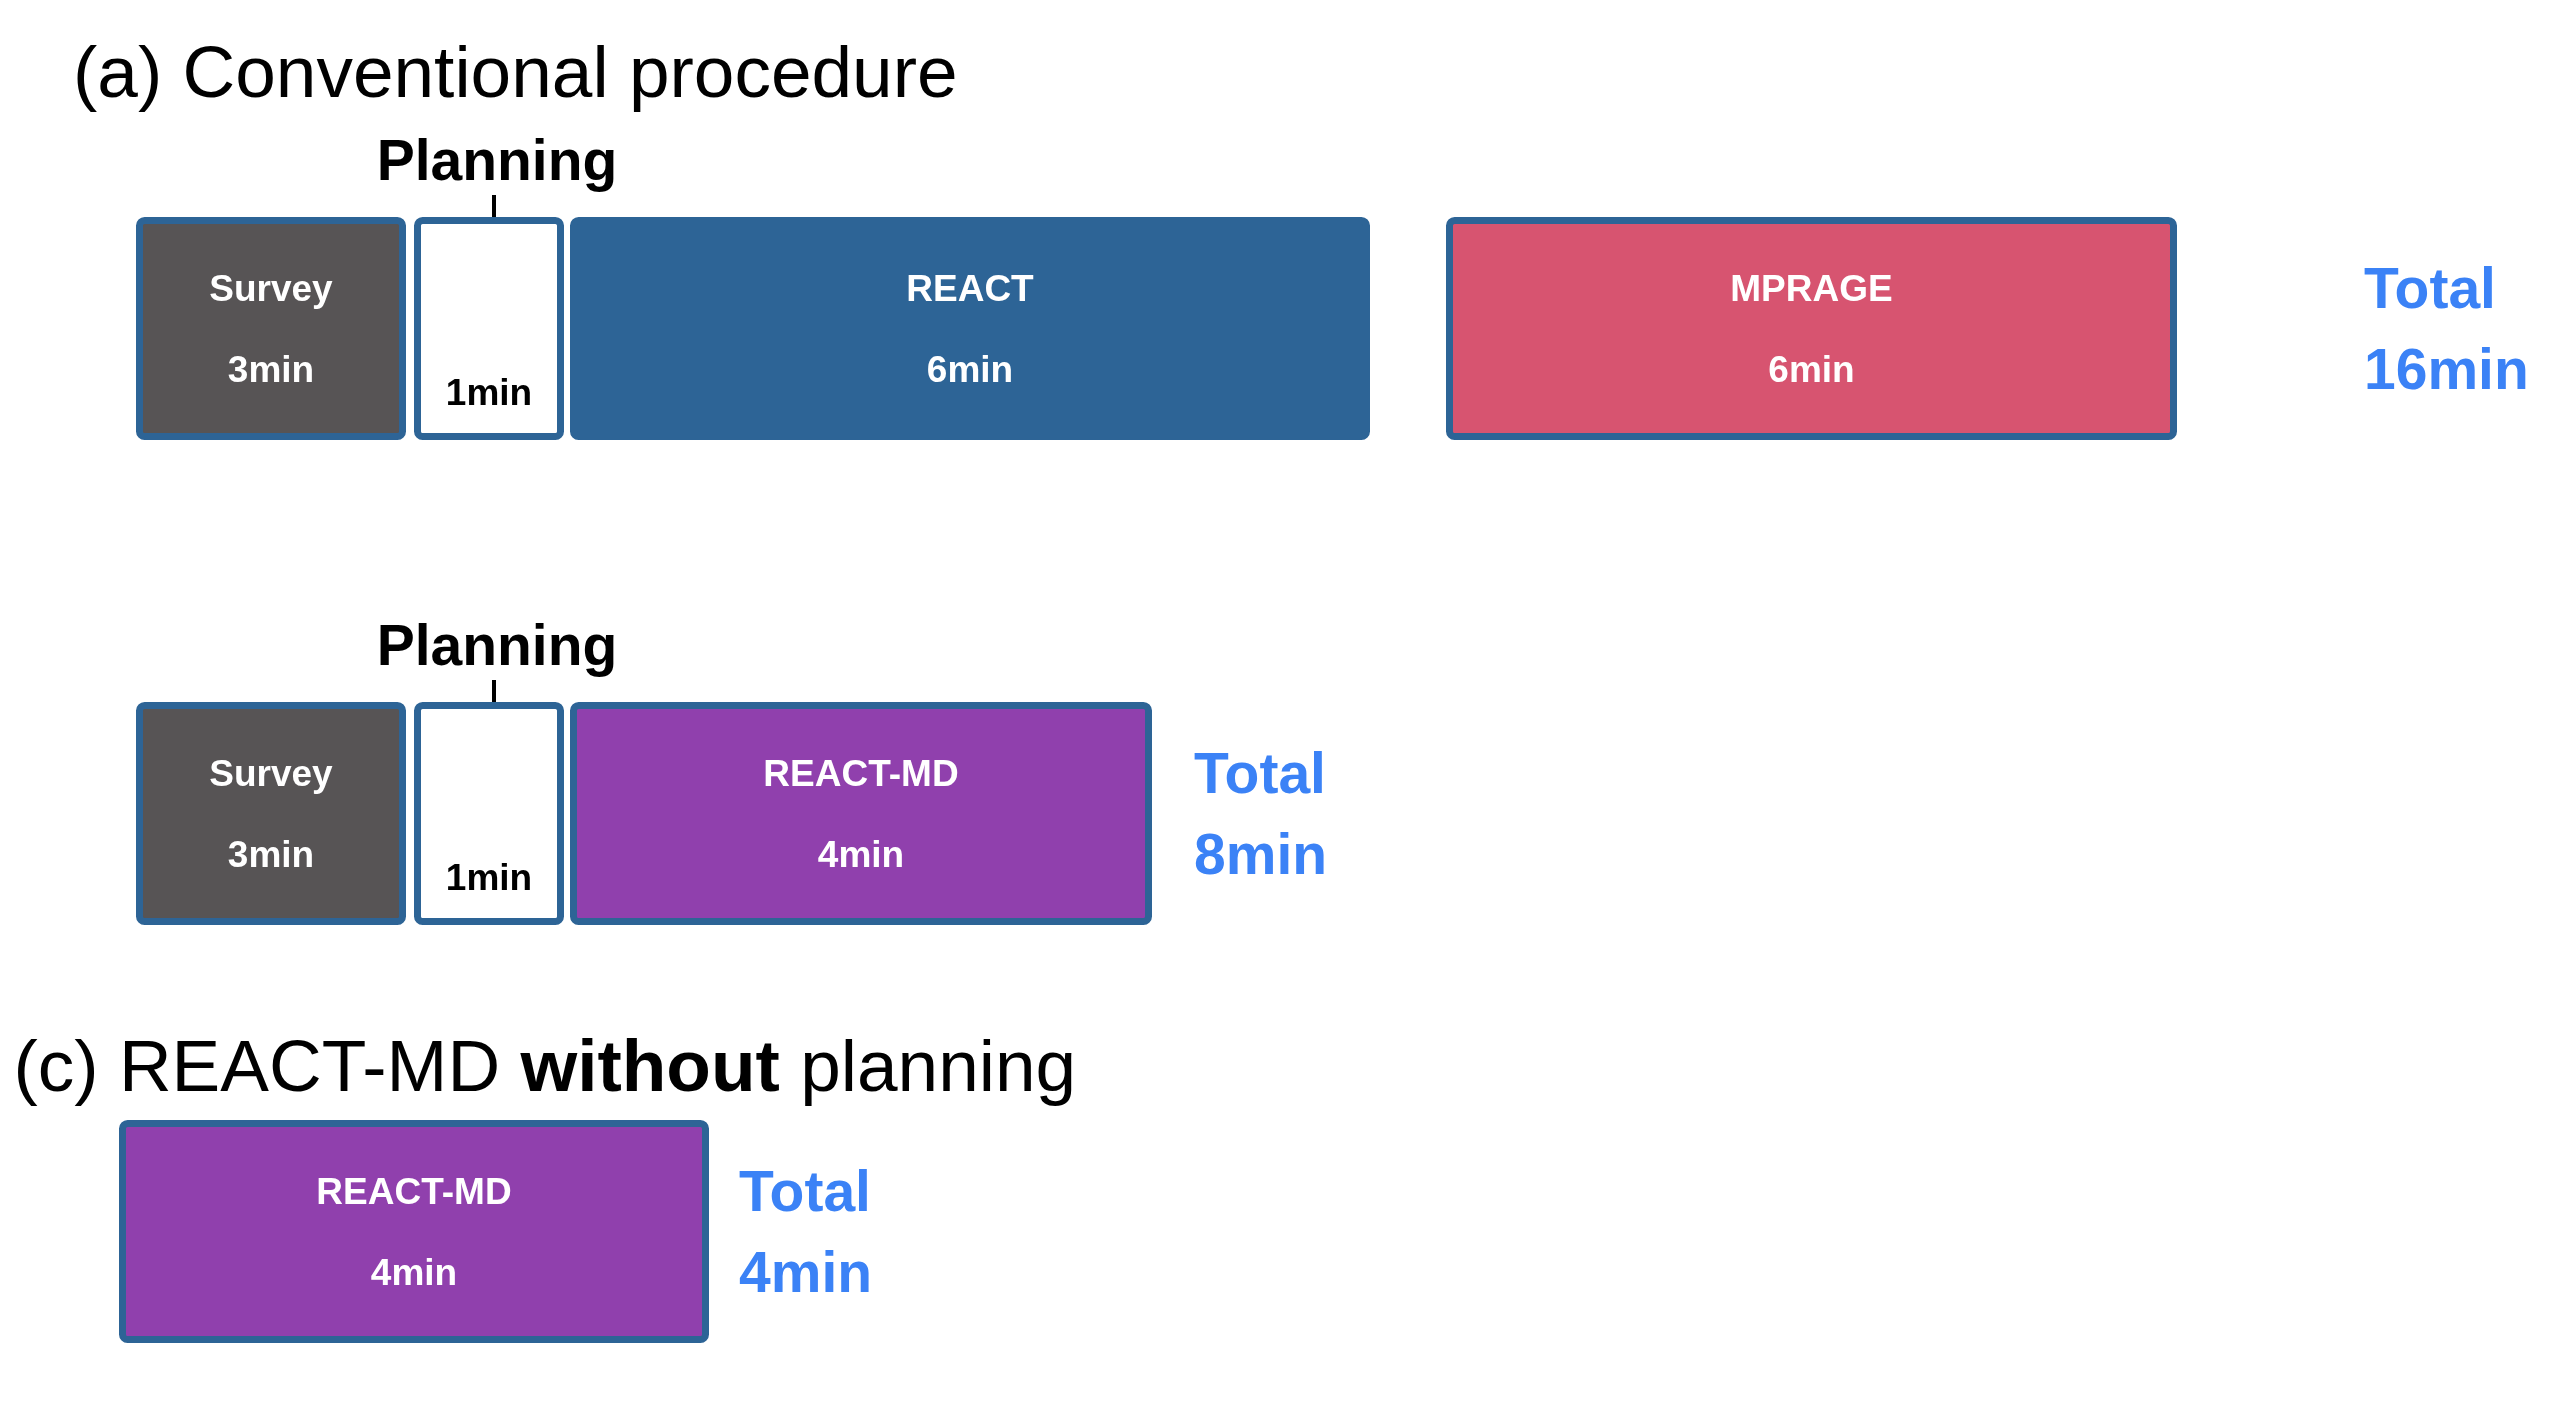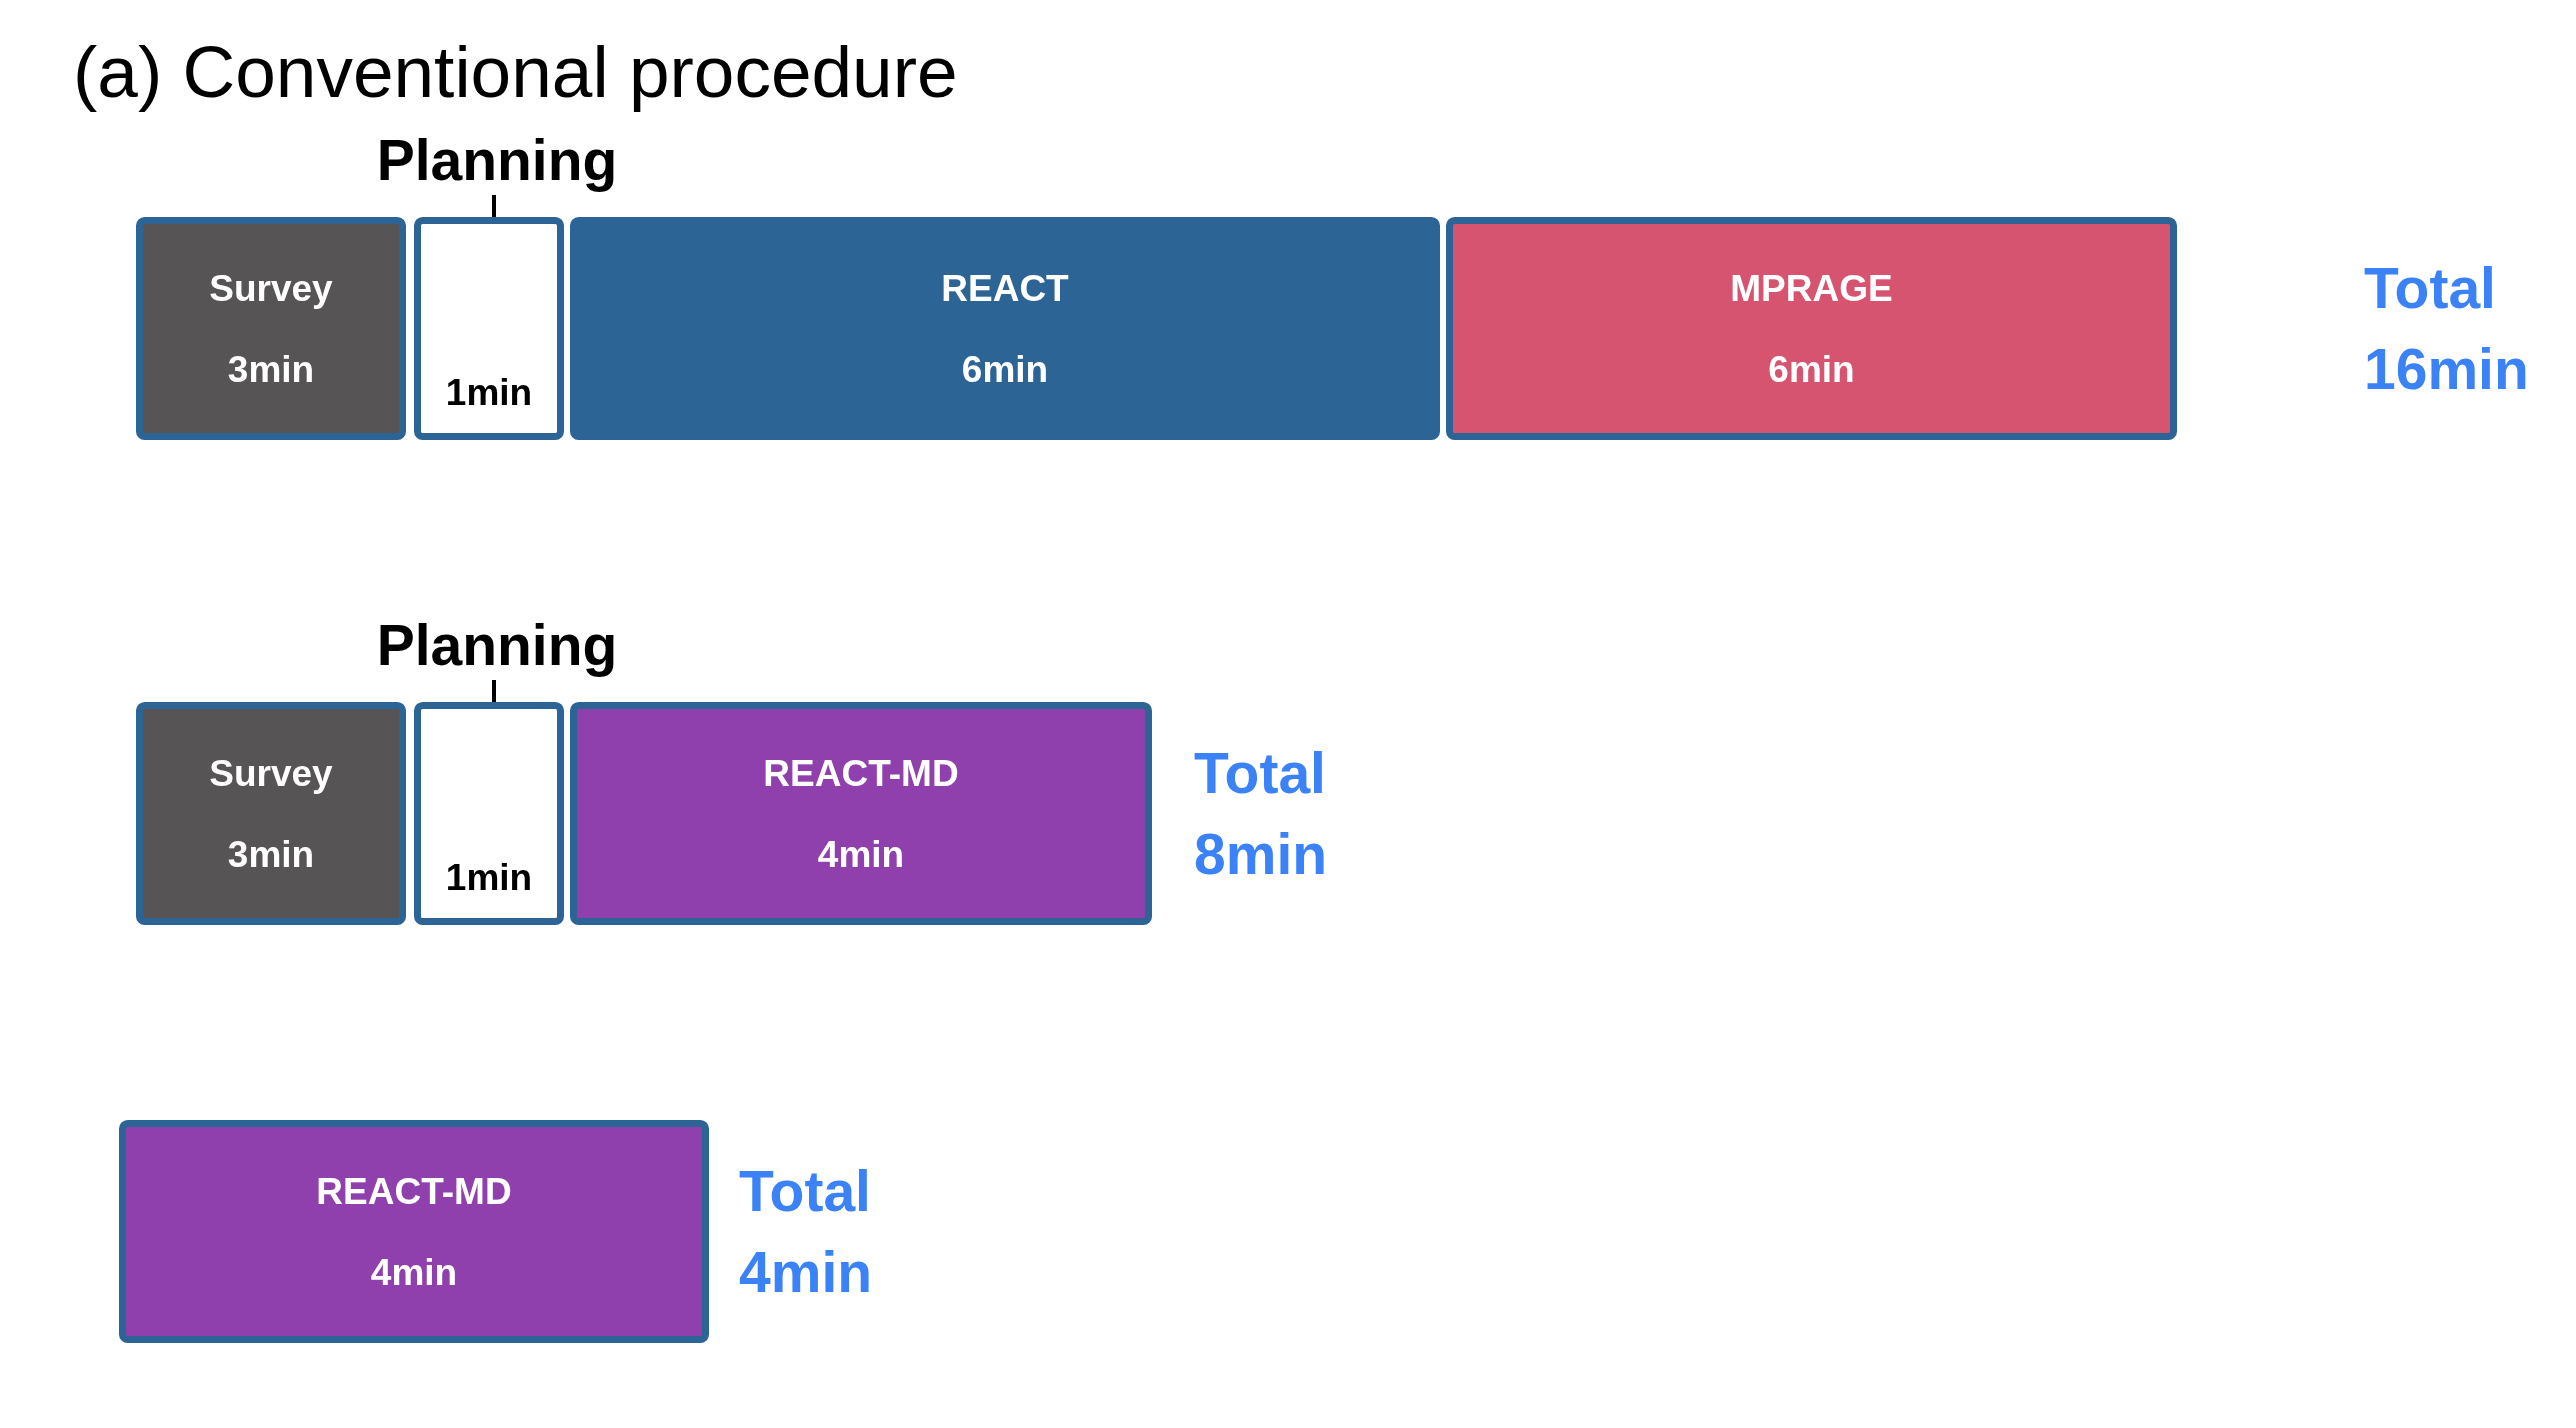--- a/index.html
+++ b/index.html
@@ -89,21 +89,21 @@
 
   <div class="block light-text" style="left: 136px; top: 217px; width: 270px; background-color: rgb(87, 84, 85); border-color: rgb(45, 100, 150);">
     <div class="line">Survey</div>
     <div class="line">3min</div>
   </div>
 
   <div class="block dark-text bottom-align" style="left: 414px; top: 217px; width: 150px; background-color: rgb(255, 255, 255); border-color: rgb(45, 100, 150);">
     <div class="line">1min</div>
   </div>
 
-  <div class="block light-text" style="left: 570px; top: 217px; width: 870px; background-color: rgb(45, 100, 150); border-color: rgb(45, 100, 150);">
+  <div class="block light-text" style="left: 570px; top: 217px; width: 800px; background-color: rgb(45, 100, 150); border-color: rgb(45, 100, 150);">
     <div class="line">REACT</div>
     <div class="line">6min</div>
   </div>
 
   <div class="block light-text" style="left: 1446px; top: 217px; width: 731px; background-color: rgb(215, 84, 112); border-color: rgb(45, 100, 150);">
     <div class="line">MPRAGE</div>
     <div class="line">6min</div>
   </div>
 
   <div class="total" style="left:2364px; top:217px;">
@@ -127,20 +127,23 @@
   <div class="block light-text" style="left: 570px; top: 702px; width: 582px; background-color: rgb(144, 64, 173); border-color: rgb(45, 100, 150);">
     <div class="line">REACT-MD</div>
     <div class="line">4min</div>
   </div>
 
   <div class="total" style="left:1194px; top:702px;">
     <div class="line">Total</div>
     <div class="line">8min</div>
   </div>
 
+  <div class="panel-title" style="left:13.5px; top:1024px;">
+    <span>(c) REACT-MD </span><span class="bold-word">without</span><span> planning</span>
+  </div>
 
   <div class="block light-text" style="left: 119px; top: 1120px; width: 590px; background-color: rgb(144, 64, 173); border-color: rgb(45, 100, 150);">
     <div class="line">REACT-MD</div>
     <div class="line">4min</div>
   </div>
 
   <div class="total" style="left:739px; top:1120px;">
     <div class="line">Total</div>
     <div class="line">4min</div>
   </div>

